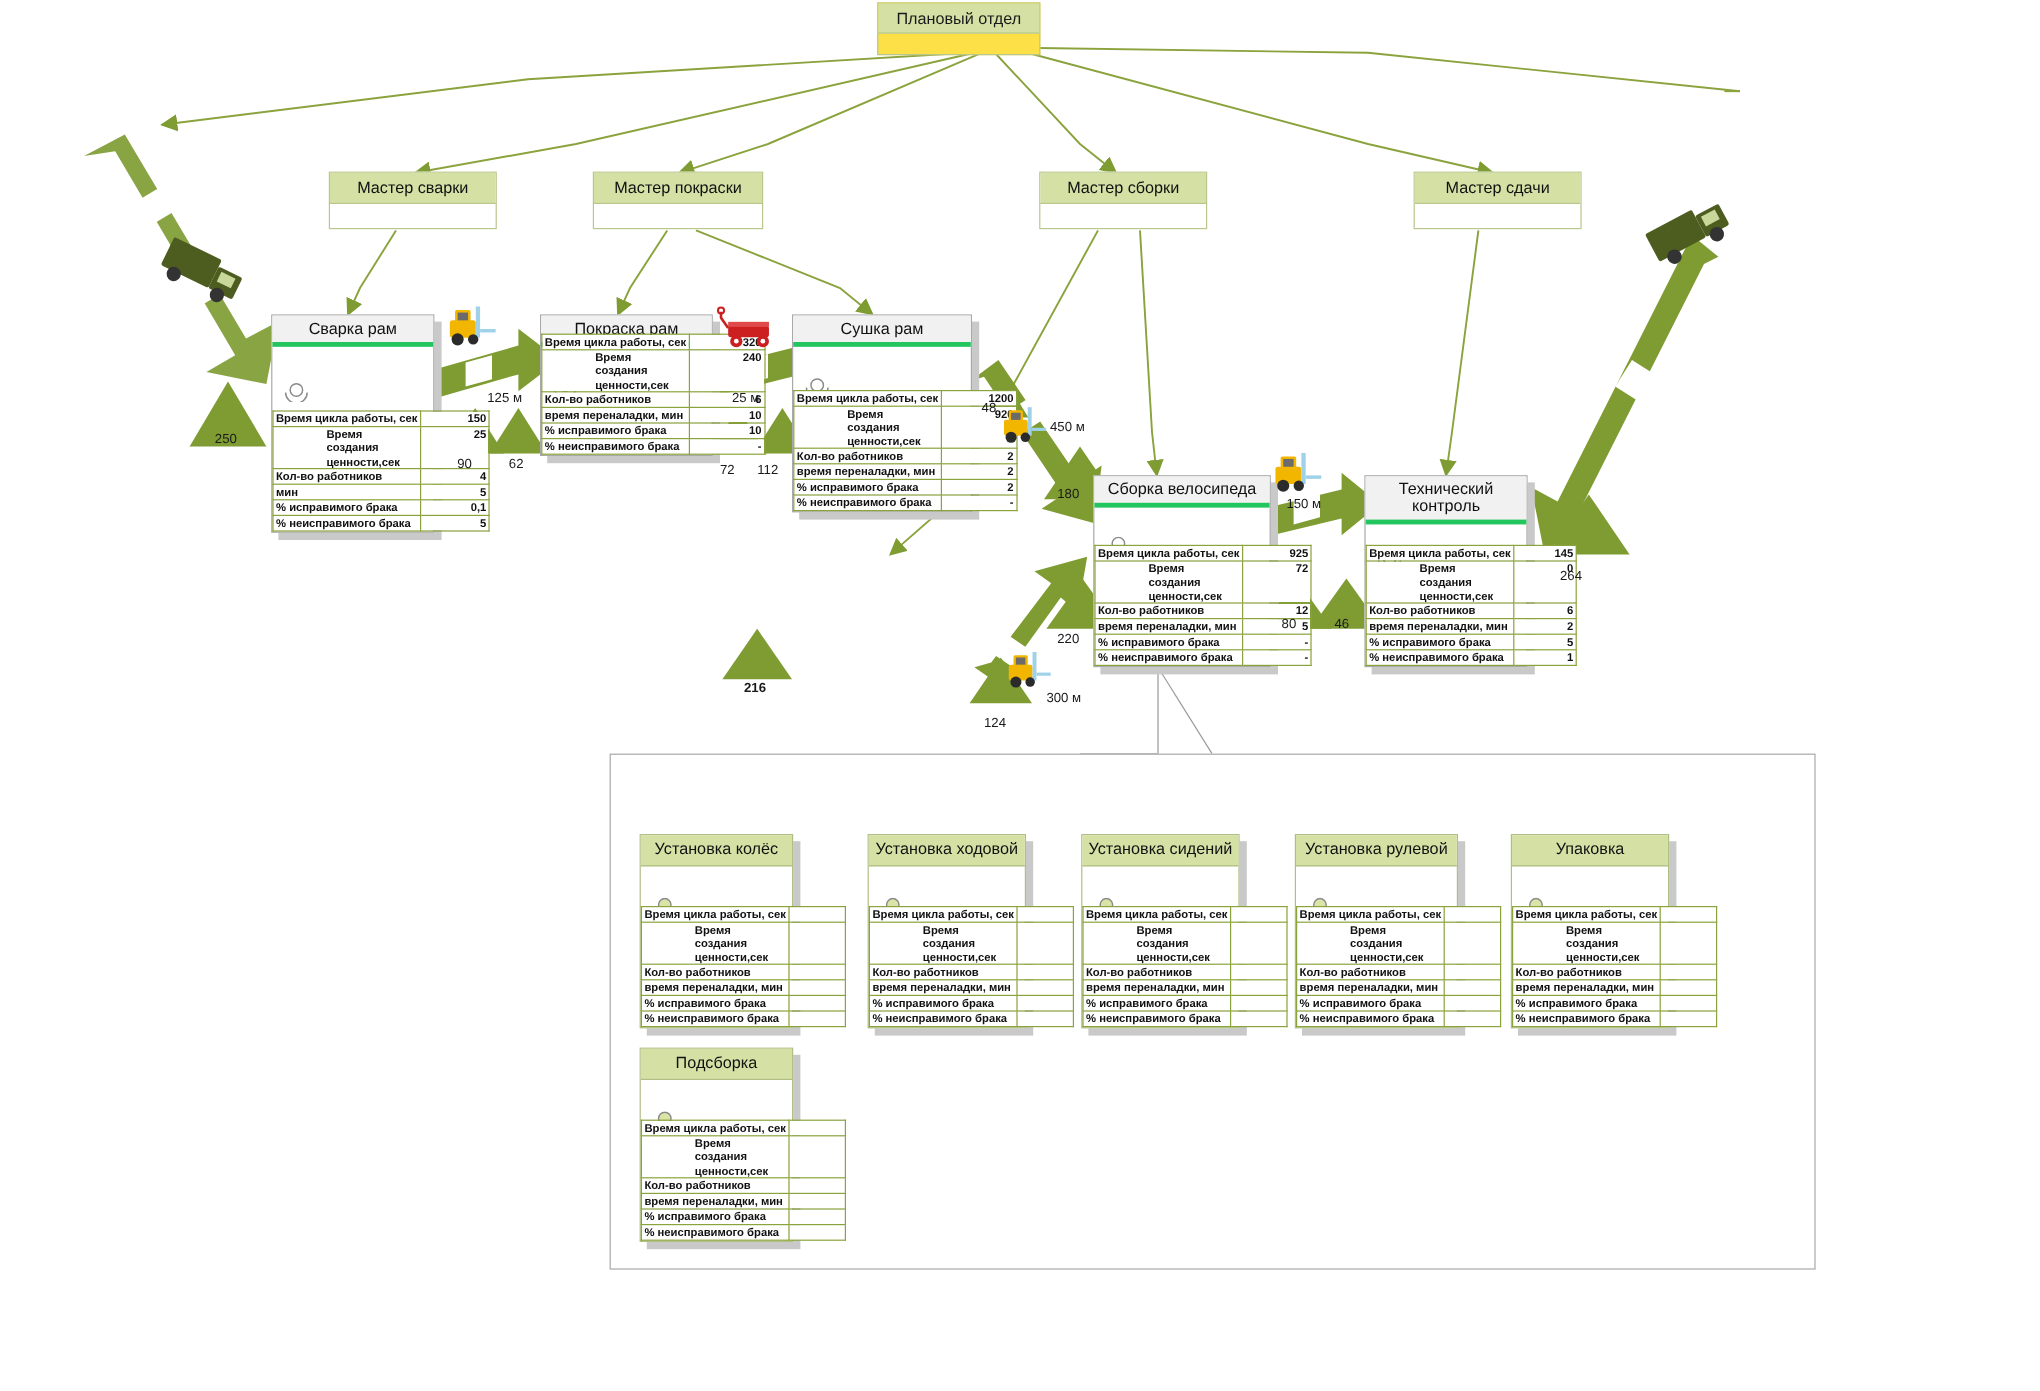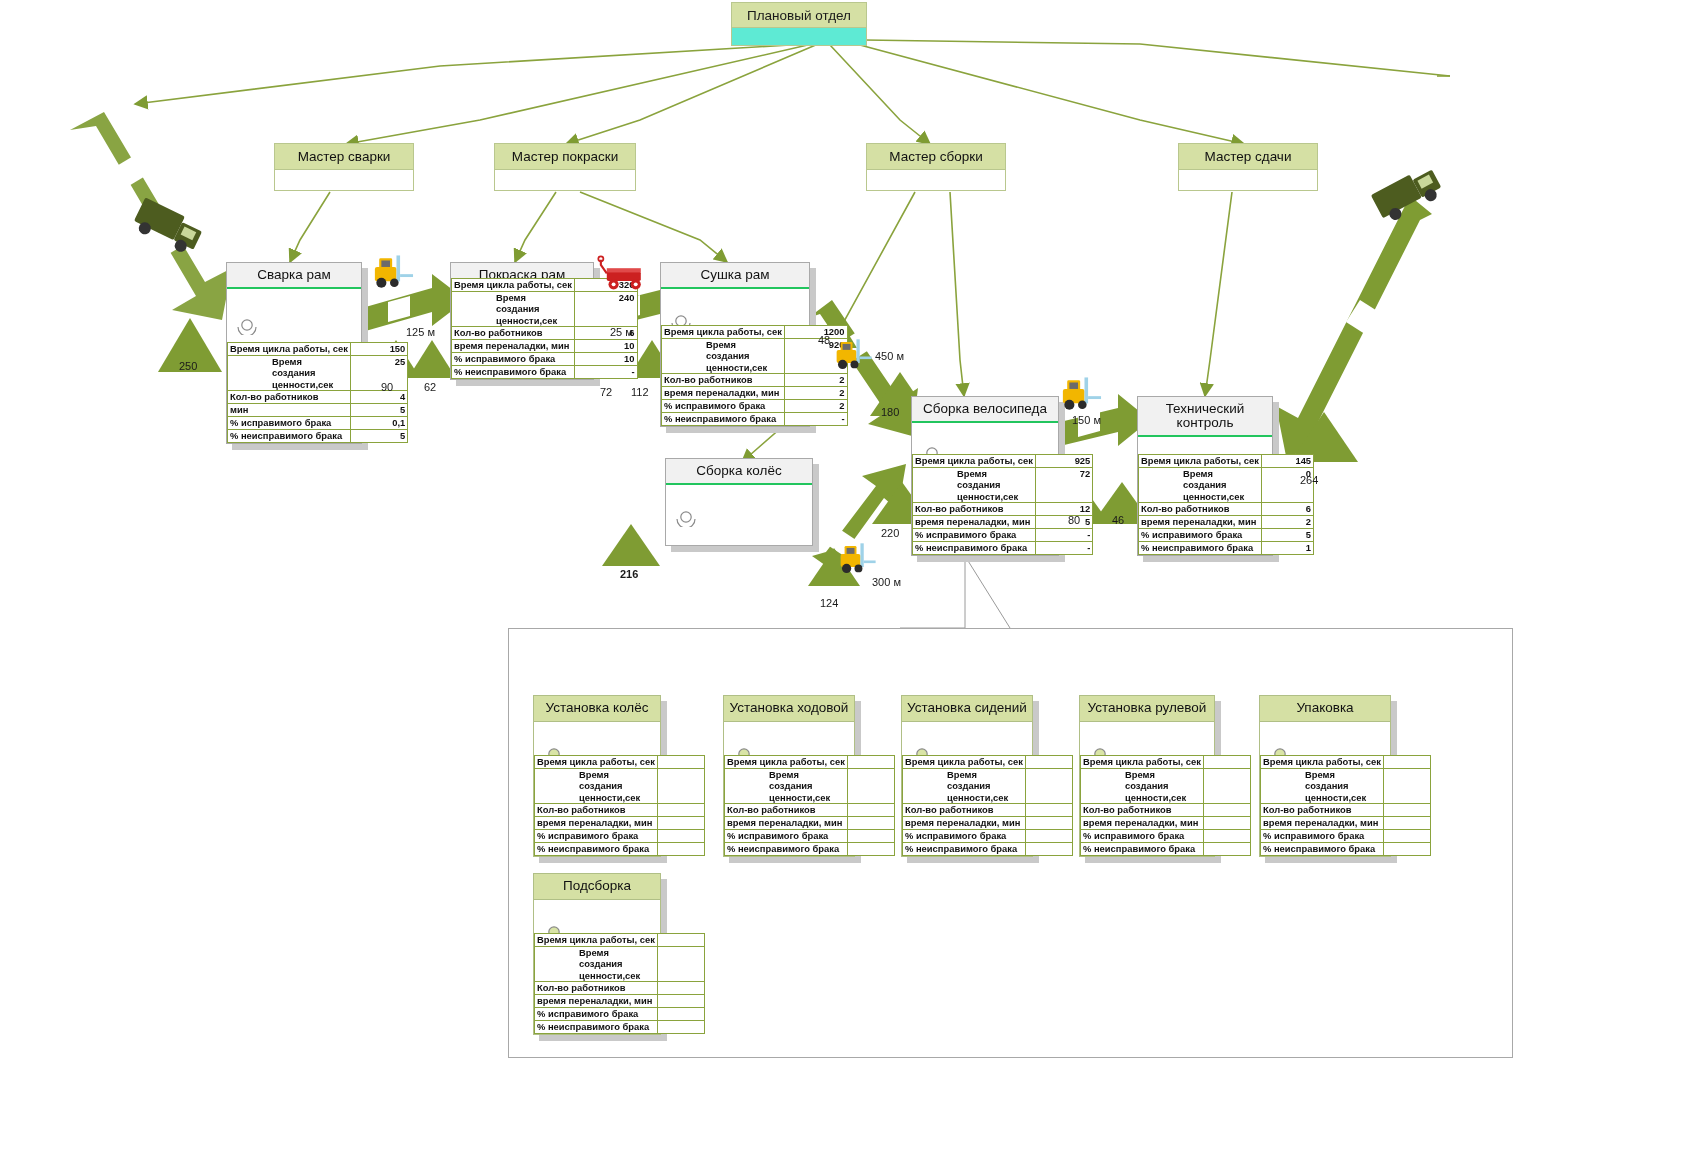--- a/index.html
+++ b/index.html
@@ -18,30 +18,30 @@
                   display:flex; align-items:center; justify-content:center; }
   .entity .body span { font-size:14.5px; color:#1c1c1c; }
 
   
   .master { position:absolute; border:1px solid #b9c78e; background:#ffffff; }
   .master .hdr { height:26px; background:#d5e0a4; border-bottom:1px solid #b9c78e;
                  display:flex; align-items:center; justify-content:center;
                  font-size:13.5px; color:#111; }
 
   
-  .plan { position:absolute; border:1px solid #b9c78e; background:#5eead4;text-align:center; }
+  .plan { position:absolute; border:1px solid #b9c78e; background:#fde047;text-align:center; }
   .plan .hdr { height:25px; background:#d5e0a4; border-bottom:1px solid #b9c78e;
                display:flex; align-items:center; justify-content:center; font-size:13.5px; }
 
   
   .proc { position:absolute; }
   .proc .shadow { position:absolute; left:6px; top:6px; right:-6px; bottom:-6px; background:#c9c9c9; }
   .proc .inner { position:absolute; left:0; top:0; right:0; bottom:0;
                  border:1px solid #a9a9a9; background:#ffffff; }
-  .proc .hdr { height:26px; background:#f1f1f1; border-bottom:2px solid #22c55e;
+  .proc .hdr { height:26px; background:#f1f1f1; border-bottom:4px solid #22c55e;
                display:flex; align-items:center; justify-content:center;
                font-size:13.5px; color:#111; text-align:center; line-height:1.05; }
   .proc.green .inner { border:1px solid #b0bf86; }
   .proc.green .hdr { background:#d5e0a4; border-bottom:1px solid #b0bf86; }
   .proc .hdr.two { height:40px; }
   .proc .op { position:absolute; left:9px; font-size:0; }
   .proc .op svg { display:block; }
 
   
   .dtable { position:absolute; left:0; right:0; bottom:0; border-collapse:collapse;
@@ -311,32 +311,20 @@
             </tr>
         <tr>
               <td>% неисправимого брака</td>
               <td class="v">-</td>
             </tr>
       </tbody>
         </table>
     </div>
   </div>
 
-  <div class="proc" style="left:665px; top:458px; width:148px; height:88px;">
-    <div class="shadow"></div>
-    <div class="inner">
-      <div class="hdr">Сборка колёс</div>
-      <div class="op" style="top:52px;">
-        <svg width="22" height="16" viewBox="0 0 22 16">
-            <circle cx="11" cy="6" r="5.2" fill="none" stroke="#8a8a8a" stroke-width="1.2"></circle>
-            <path d="M2,8 A9,9 0 0 0 20,8" fill="none" stroke="#8a8a8a" stroke-width="1.2"></path>
-          </svg>
-      </div>
-    </div>
-  </div>
 
   <div class="proc" style="left:911px; top:396px; width:148px; height:160px;">
     <div class="shadow"></div>
     <div class="inner">
       <div class="hdr">Сборка велосипеда</div>
       <div class="op" style="top:50px;">
         <svg width="22" height="16" viewBox="0 0 22 16">
             <circle cx="11" cy="6" r="5.2" fill="none" stroke="#8a8a8a" stroke-width="1.2"></circle>
             <path d="M2,8 A9,9 0 0 0 20,8" fill="none" stroke="#8a8a8a" stroke-width="1.2"></path>
           </svg>

